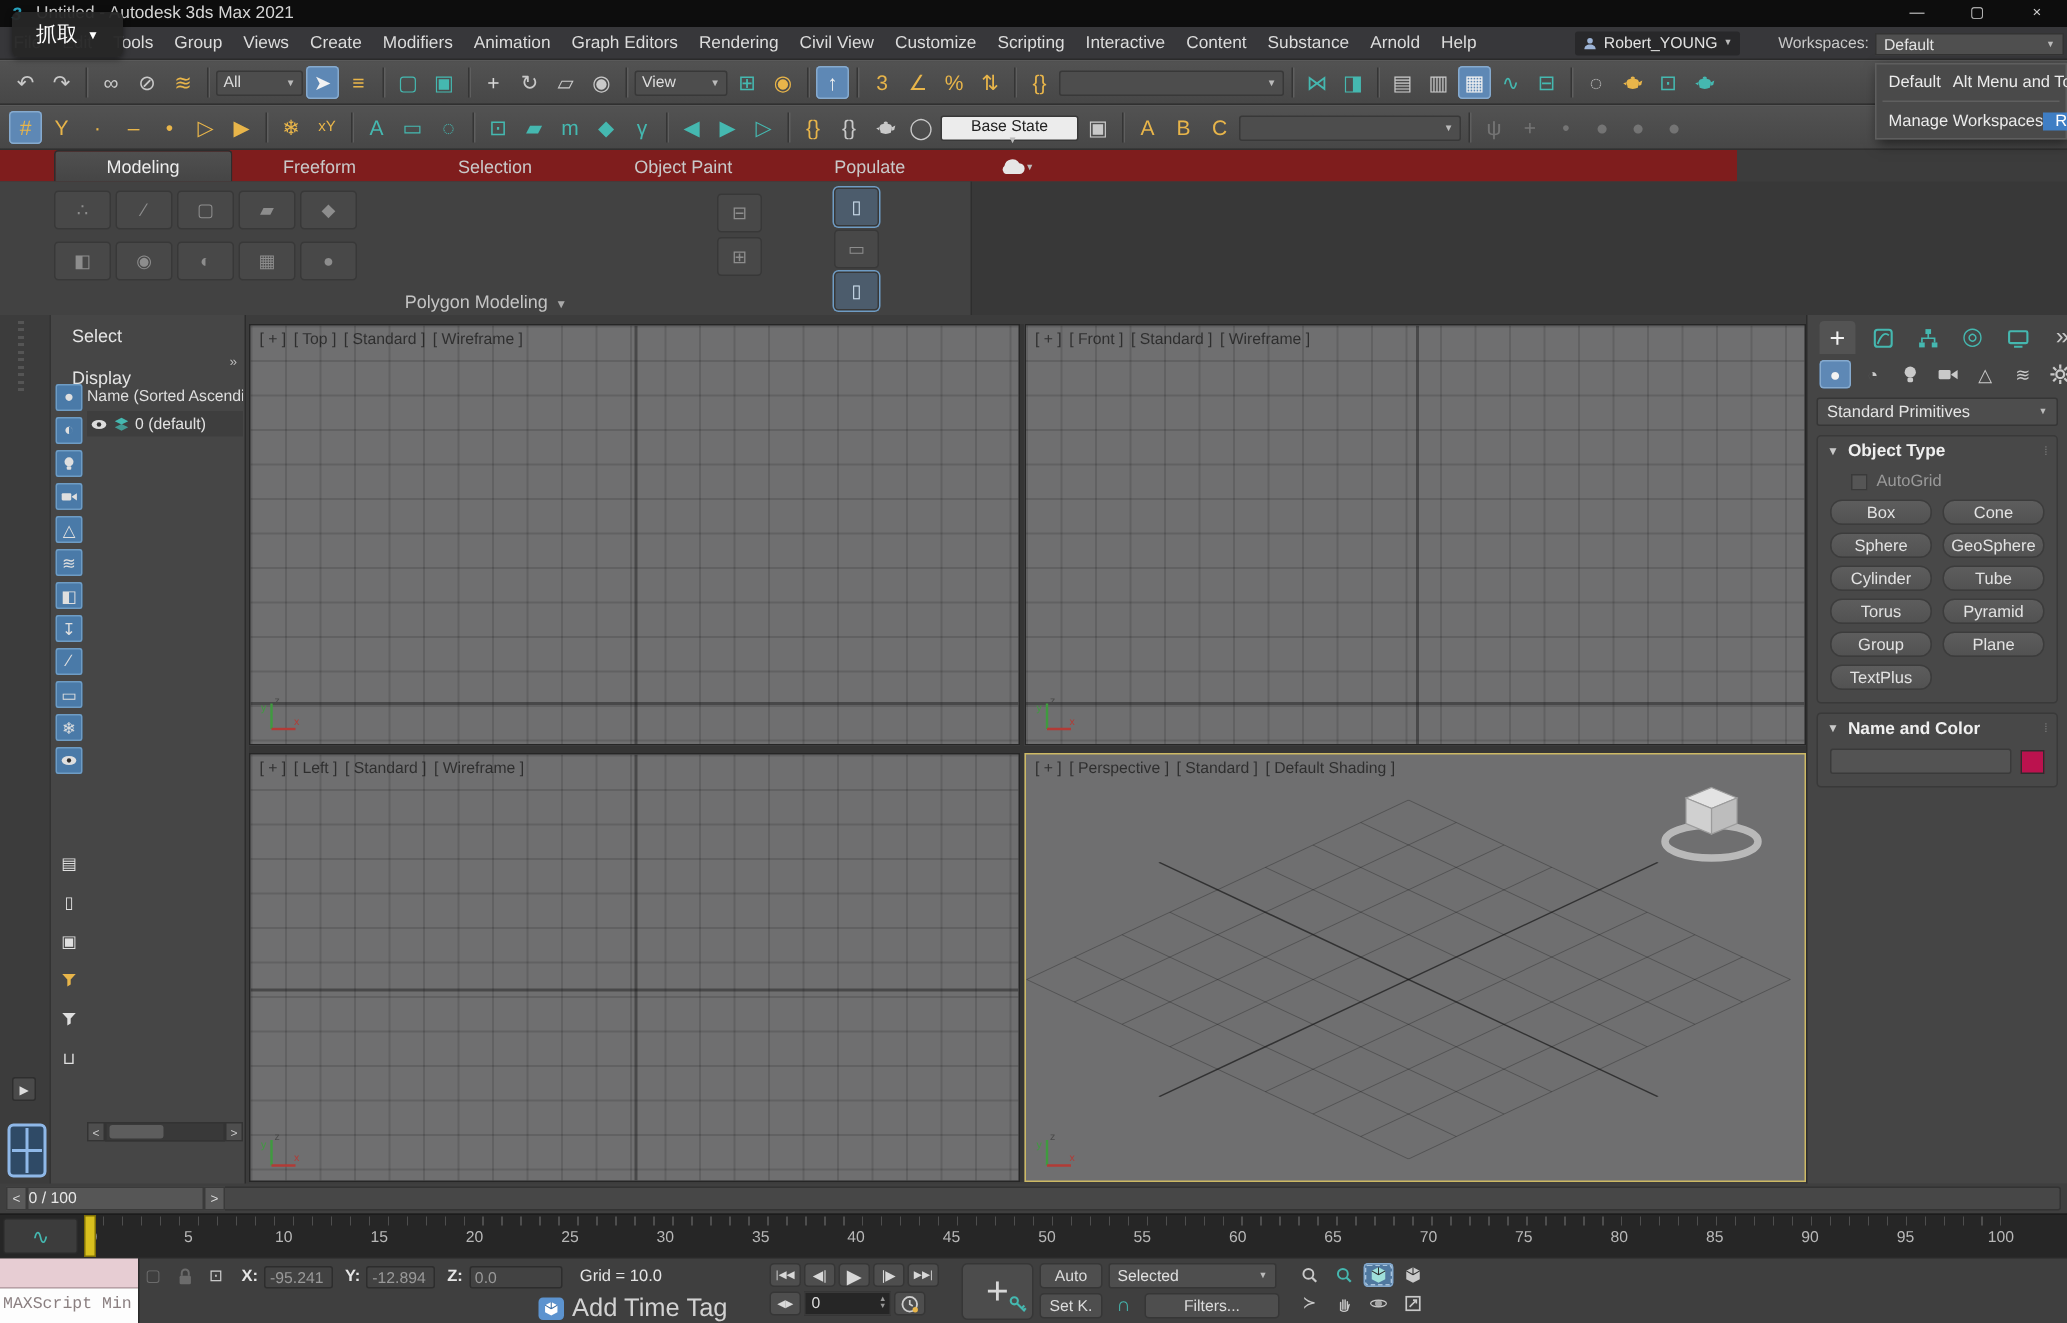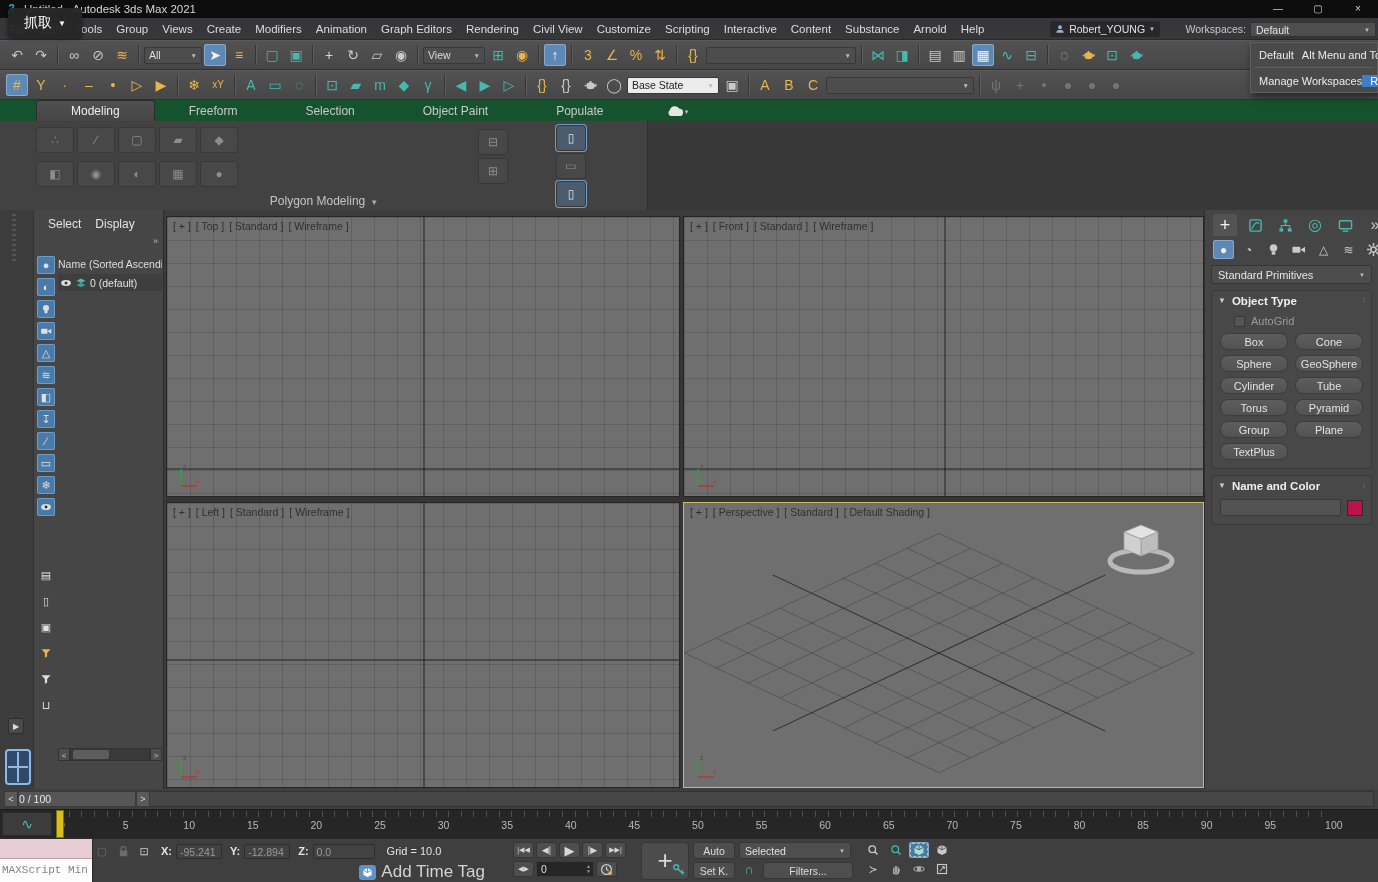--- a/index.html
+++ b/index.html
@@ -43,24 +43,24 @@
   .ticon { width:22px; height:22px; line-height:22px; font-size:14px; text-align:center; border-radius:3px;
     color:#c9c9c9; flex:none; display:inline-flex; align-items:center; justify-content:center; }
   .ticon svg { width:15px; height:15px; }
   .ticon.on { background:#5e88b5; box-shadow:inset 0 0 0 1px #86aace; color:#f2f2f2; }
   .ticon.dis { opacity:.32; }
   .tsep { width:1px; height:20px; background:#353535; box-shadow:1px 0 0 #5e5e5e; margin:0 3px; flex:none; }
   .tdrop { height:17px; background:#4d4d4d; border:1px solid #383838; border-radius:2px; display:inline-flex;
     align-items:center; padding:0 4px; flex:none; }
   .tdrop i { font-style:normal; flex:1; font-size:10.5px; color:#ddd; text-align:left; }
   .tdrop b { font-size:6.5px; color:#bbb; margin-left:4px; }
-  .tdrop.light { background:#ececec; } .tdrop.light i { color:#222; }
-
-  
-  .ribbon-tabs { left:0; top:100px; width:1378px; height:21px; background:#14532d; display:flex; align-items:flex-end; padding-left:36px; }
+  .tdrop.light { background:#ececec;flex-direction:column; } .tdrop.light i { color:#222; }
+
+  
+  .ribbon-tabs { left:0; top:100px; width:1158px; height:21px; background:#7f1d1d; display:flex; align-items:flex-end; padding-left:36px; }
   .ribbon-tab { color:#c9c9c9; font-size:12px; padding:3px 34px; white-space:nowrap; }
   .ribbon-tab.active { background:linear-gradient(#505050,#454545); border:1px solid #2d2d2d; border-bottom:none;
     border-radius:3px 3px 0 0; color:#ededed; }
   .ribbon-cloud { display:flex; align-items:center; margin-left:28px; padding-bottom:4px; }
   .ribbon-cloud svg { width:18px; height:11px; color:#e6e6e6; }
   .ribbon-body { left:0; top:121px; width:1378px; height:89px; background:#383838; }
   .pm-panel { position:absolute; left:0; top:0; width:648px; height:89px; background:#424242; border-right:1px solid #2e2e2e; }
   .pm-label { position:absolute; left:0; bottom:2px; width:648px; text-align:center; color:#c4c4c4; font-size:12px; }
   .pm-label b { font-size:8px; margin-left:5px; color:#aaa; }
   .pm-grp { position:absolute; display:flex; gap:3px; }
@@ -72,21 +72,21 @@
   
   .leftstrip { left:0; top:210px; width:34px; height:580px; background:#3c3c3c; border-right:1px solid #333; }
   .dots { position:absolute; left:12px; top:4px; width:4px; height:50px;
     background:repeating-linear-gradient(#555 0 2px, transparent 2px 5px); }
   .expand-btn { position:absolute; left:8px; top:508px; width:16px; height:16px; background:#4a4a4a; border:1px solid #2e2e2e;
     border-radius:2px; color:#ddd; font-size:8px; text-align:center; line-height:15px; }
   .layout-tabs-icon { position:absolute; left:4px; top:538px; width:28px; height:38px; }
 
   
   .explorer { left:34px; top:210px; width:130px; height:580px; background:#464646; border-right:1px solid #2c2c2c; }
-  .exp-head { display:flex; gap:14px; padding:7px 0 4px 14px; }
+  .exp-head { display:flex; gap:14px; padding:7px 0 4px 14px;flex-direction:column; }
   .exp-menu { color:#e4e4e4; font-size:12px; }
   .exp-chev { position:absolute; right:5px; top:26px; color:#bbb; font-size:9px; }
   .exp-colhead { position:absolute; left:24px; top:48px; width:104px; color:#dedede; font-size:10.5px; white-space:nowrap; overflow:hidden; }
   .exp-row { position:absolute; left:24px; top:64px; width:104px; height:17px; background:#3e3e3e; display:flex; align-items:center; gap:3px; padding-left:2px; }
   .exp-row svg { width:12px; height:12px; }
   .exp-row span { color:#e2e2e2; font-size:10.5px; }
   .exp-filcol { position:absolute; left:3px; top:46px; display:flex; flex-direction:column; gap:4px; }
   .exp-toolcol { position:absolute; left:3px; top:356px; display:flex; flex-direction:column; gap:8px; }
   .fic { width:18px; height:18px; border-radius:2px; color:#dfdfdf; font-size:11px; display:flex; align-items:center; justify-content:center; }
   .fic svg { width:12px; height:12px; }

